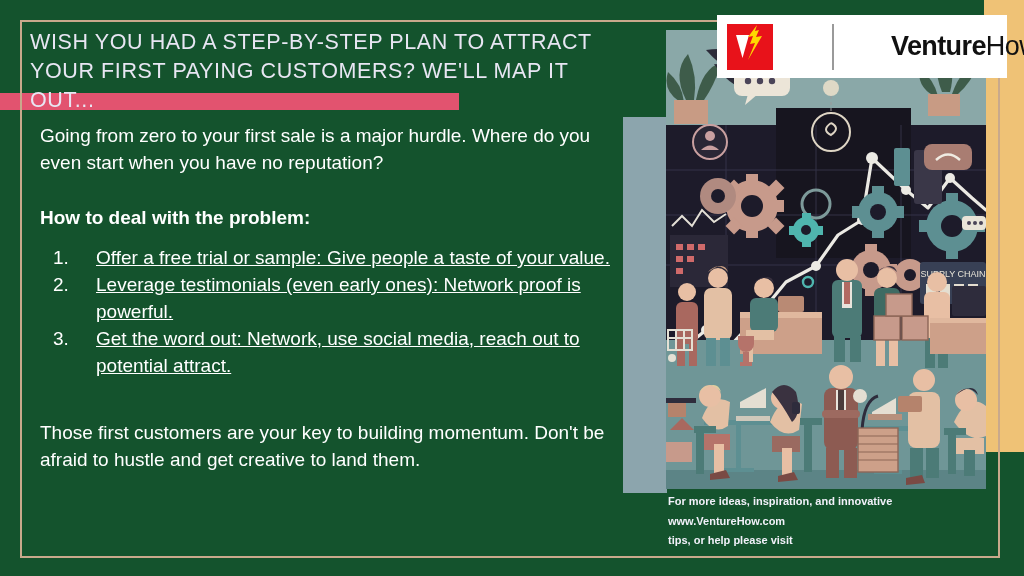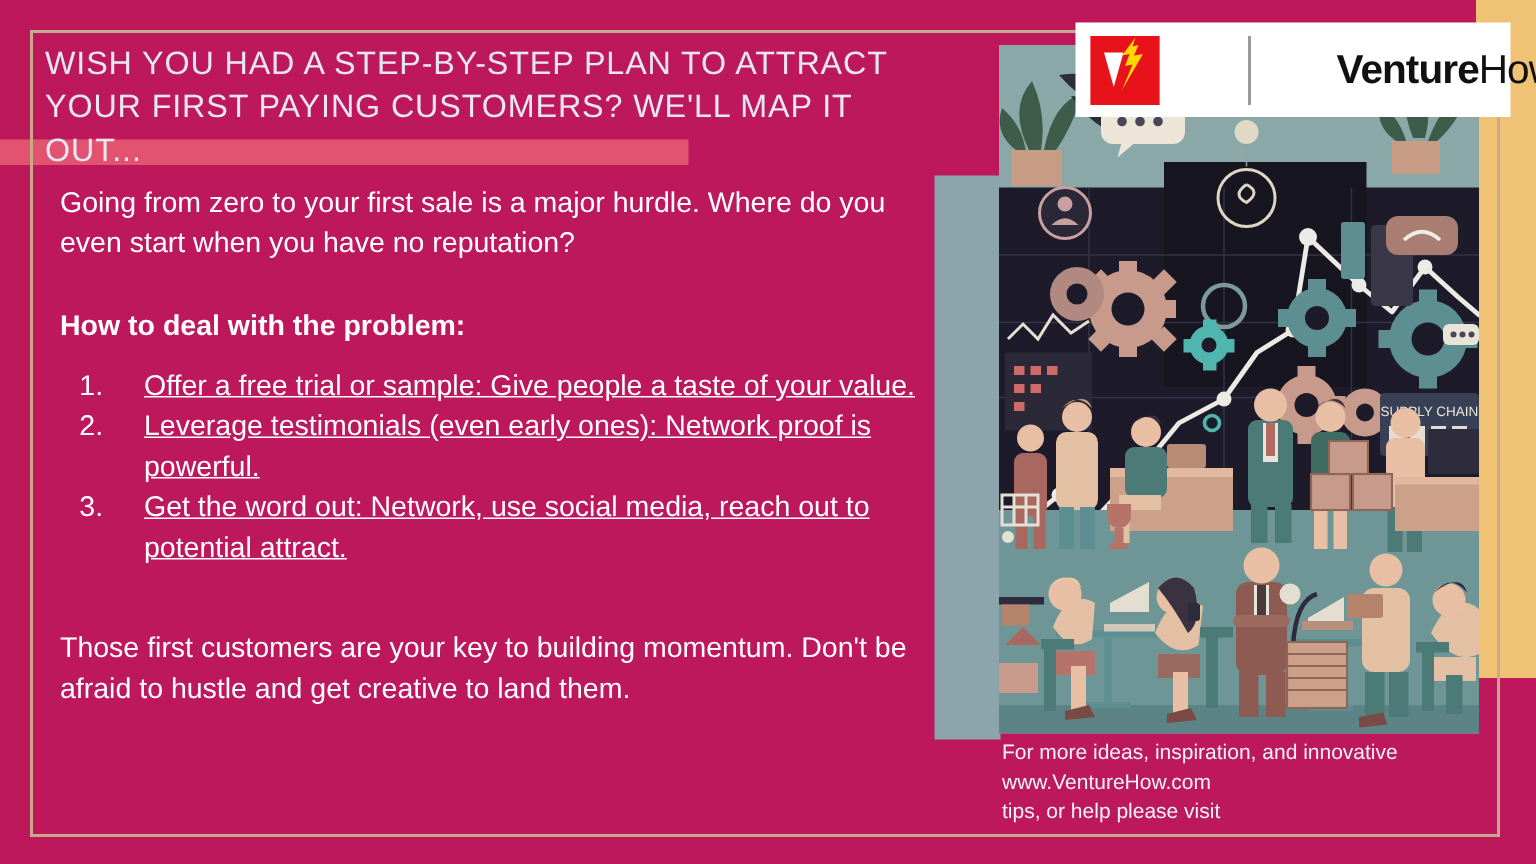--- a/index.html
+++ b/index.html
@@ -7,21 +7,21 @@
     background: #ffffff;
   }
   body {
     font-family: "Liberation Sans", sans-serif;
   }
   #slide {
     position: relative;
     width: 1024px;
     height: 576px;
     overflow: hidden;
-    background: #be185d;
+    background: #14532d;
   }
 
   
   .gold-band {
     position: absolute;
     left: 984px; top: 0px;
     width: 40px; height: 452px;
     background: #efc276;
   }
 
@@ -102,22 +102,23 @@
     background: #7e9a9d;
   }
   .illus-svg { display: block; width: 320px; height: 459px; }
 
   
   .footer-note {
     position: absolute;
     left: 668px; top: 492px;
     width: 322px;
     color: #f2f1fa;
-    font-size: 14px;
+    font-size: 11px;
     line-height: 19.5px;
+    font-weight: bold;
   }
   .footer-note p { margin: 0; }
 
   
   .logo-box {
     position: absolute;
     left: 717px; top: 15px;
     width: 290px; height: 63px;
     background: #ffffff;
     display: flex;

